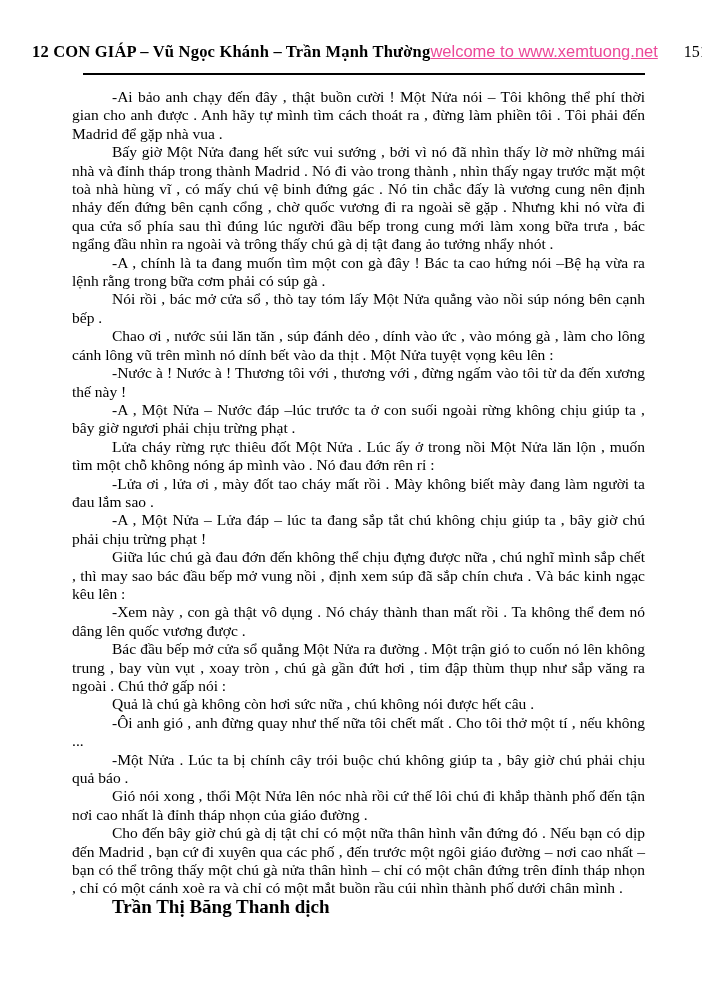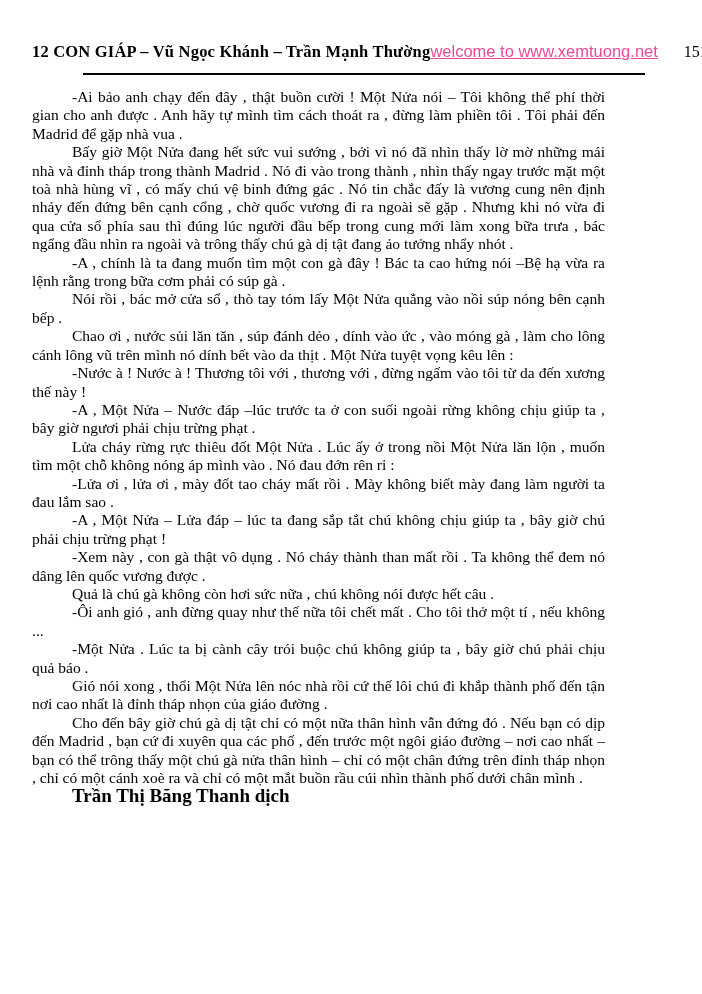--- a/index.html
+++ b/index.html
@@ -41,21 +41,21 @@
   .header-page {
     font-family: "Liberation Serif", serif;
     font-size: 16px;
   }
   .rule {
     margin: 11px 0 0 83px;
     width: 562px;
     border-top: 2px solid #000000;
   }
   .content {
-    margin: 13px 0 0 32px;
+    margin: 13px 0 0 72px;
     width: 573px;
     font-size: 15.5px;
     line-height: 18.4px;
     text-align: justify;
   }
   .content p {
     margin: 0;
     padding: 0;
     text-indent: 40px;
   }
@@ -83,22 +83,24 @@
     <p>-Ai bảo anh chạy đến đây , thật buồn cười ! Một Nửa nói – Tôi không thể phí thời gian cho anh được . Anh hãy tự mình tìm cách thoát ra , đừng làm phiền tôi . Tôi phải đến Madrid để gặp nhà vua .</p>
     <p>Bấy giờ Một Nửa đang hết sức vui sướng , bởi vì nó đã nhìn thấy lờ mờ những mái nhà và đỉnh tháp trong thành Madrid . Nó đi vào trong thành , nhìn thấy ngay trước mặt một toà nhà hùng vĩ , có mấy chú vệ binh đứng gác . Nó tin chắc đấy là vương cung nên định nhảy đến đứng bên cạnh cổng , chờ quốc vương đi ra ngoài sẽ gặp . Nhưng khi nó vừa đi qua cửa sổ phía sau thì đúng lúc người đầu bếp trong cung mới làm xong bữa trưa , bác ngẩng đầu nhìn ra ngoài và trông thấy chú gà dị tật đang ảo tưởng nhẩy nhót .</p>
     <p>-A , chính là ta đang muốn tìm một con gà đây ! Bác ta cao hứng nói –Bệ hạ vừa ra lệnh rằng trong bữa cơm phải có súp gà .</p>
     <p>Nói rồi , bác mở cửa sổ , thò tay tóm lấy Một Nửa quẳng vào nồi súp nóng bên cạnh bếp .</p>
     <p>Chao ơi , nước sủi lăn tăn , súp đánh dẻo , dính vào ức , vào móng gà , làm cho lông cánh lông vũ trên mình nó dính bết vào da thịt . Một Nửa tuyệt vọng kêu lên :</p>
     <p>-Nước à ! Nước à ! Thương tôi với , thương với , đừng ngấm vào tôi từ da đến xương thế này !</p>
     <p>-A , Một Nửa – Nước đáp –lúc trước ta ở con suối ngoài rừng không chịu giúp ta , bây giờ ngươi phải chịu trừng phạt .</p>
     <p>Lửa cháy rừng rực thiêu đốt Một Nửa . Lúc ấy ở trong nồi Một Nửa lăn lộn , muốn tìm một chỗ không nóng áp mình vào . Nó đau đớn rên rỉ :</p>
     <p>-Lửa ơi , lửa ơi , mày đốt tao cháy mất rồi . Mày không biết mày đang làm người ta đau lắm sao .</p>
     <p>-A , Một Nửa – Lửa đáp – lúc ta đang sắp tắt chú không chịu giúp ta , bây giờ chú phải chịu trừng phạt !</p>
+    <p>Giữa lúc chú gà đau đớn đến không thể chịu đựng được nữa , chú nghĩ mình sắp chết , thì may sao bác đầu bếp mở vung nồi , định xem súp đã sắp chín chưa . Và bác kinh ngạc kêu lên :</p>
     <p>-Xem này , con gà thật vô dụng . Nó cháy thành than mất rồi . Ta không thể đem nó dâng lên quốc vương được .</p>
+    <p>Bác đầu bếp mở cửa sổ quẳng Một Nửa ra đường . Một trận gió to cuốn nó lên không trung , bay vùn vụt , xoay tròn , chú gà gần đứt hơi , tim đập thùm thụp như sắp văng ra ngoài . Chú thở gấp nói :</p>
     <p>Quả là chú gà không còn hơi sức nữa , chú không nói được hết câu .</p>
     <p>-Ôi anh gió , anh đừng quay như thế nữa tôi chết mất . Cho tôi thở một tí , nếu không ...</p>
-    <p>-Một Nửa . Lúc ta bị cành cây trói buộc chú không giúp ta , bây giờ chú phải chịu quả báo .</p>
+    <p>-Một Nửa . Lúc ta bị chính cây trói buộc chú không giúp ta , bây giờ chú phải chịu quả báo .</p>
     <p>Gió nói xong , thổi Một Nửa lên nóc nhà rồi cứ thế lôi chú đi khắp thành phố đến tận nơi cao nhất là đỉnh tháp nhọn của giáo đường .</p>
     <p>Cho đến bây giờ chú gà dị tật chỉ có một nữa thân hình vẫn đứng đó . Nếu bạn có dịp đến Madrid , bạn cứ đi xuyên qua các phố , đến trước một ngôi giáo đường – nơi cao nhất – bạn có thể trông thấy một chú gà nửa thân hình – chỉ có một chân đứng trên đỉnh tháp nhọn , chỉ có một cánh xoè ra và chỉ có một mắt buồn rầu cúi nhìn thành phố dưới chân mình .</p>
     <div class="signature">Trần Thị Băng Thanh dịch</div>
   </div>
 
 </div>
 
 </body></html>

